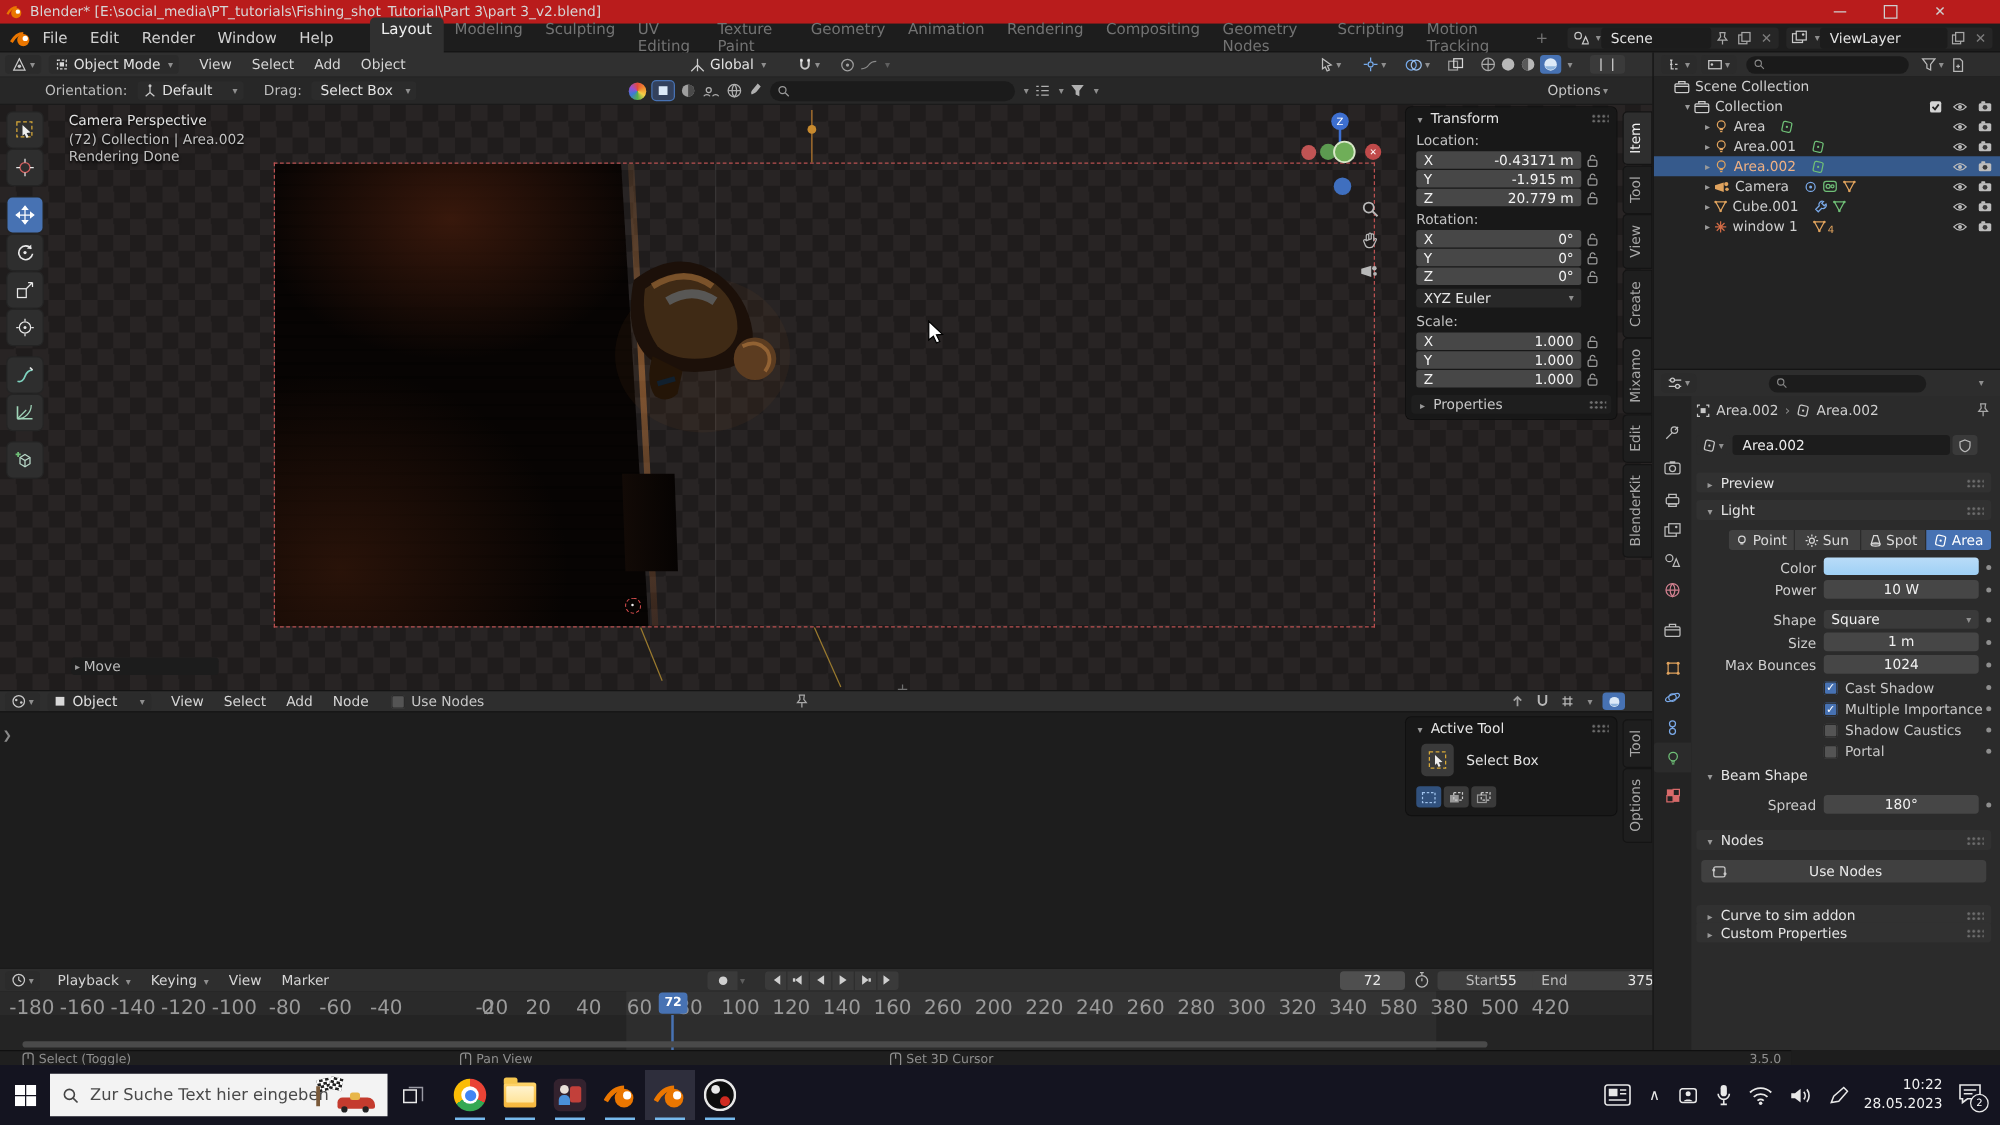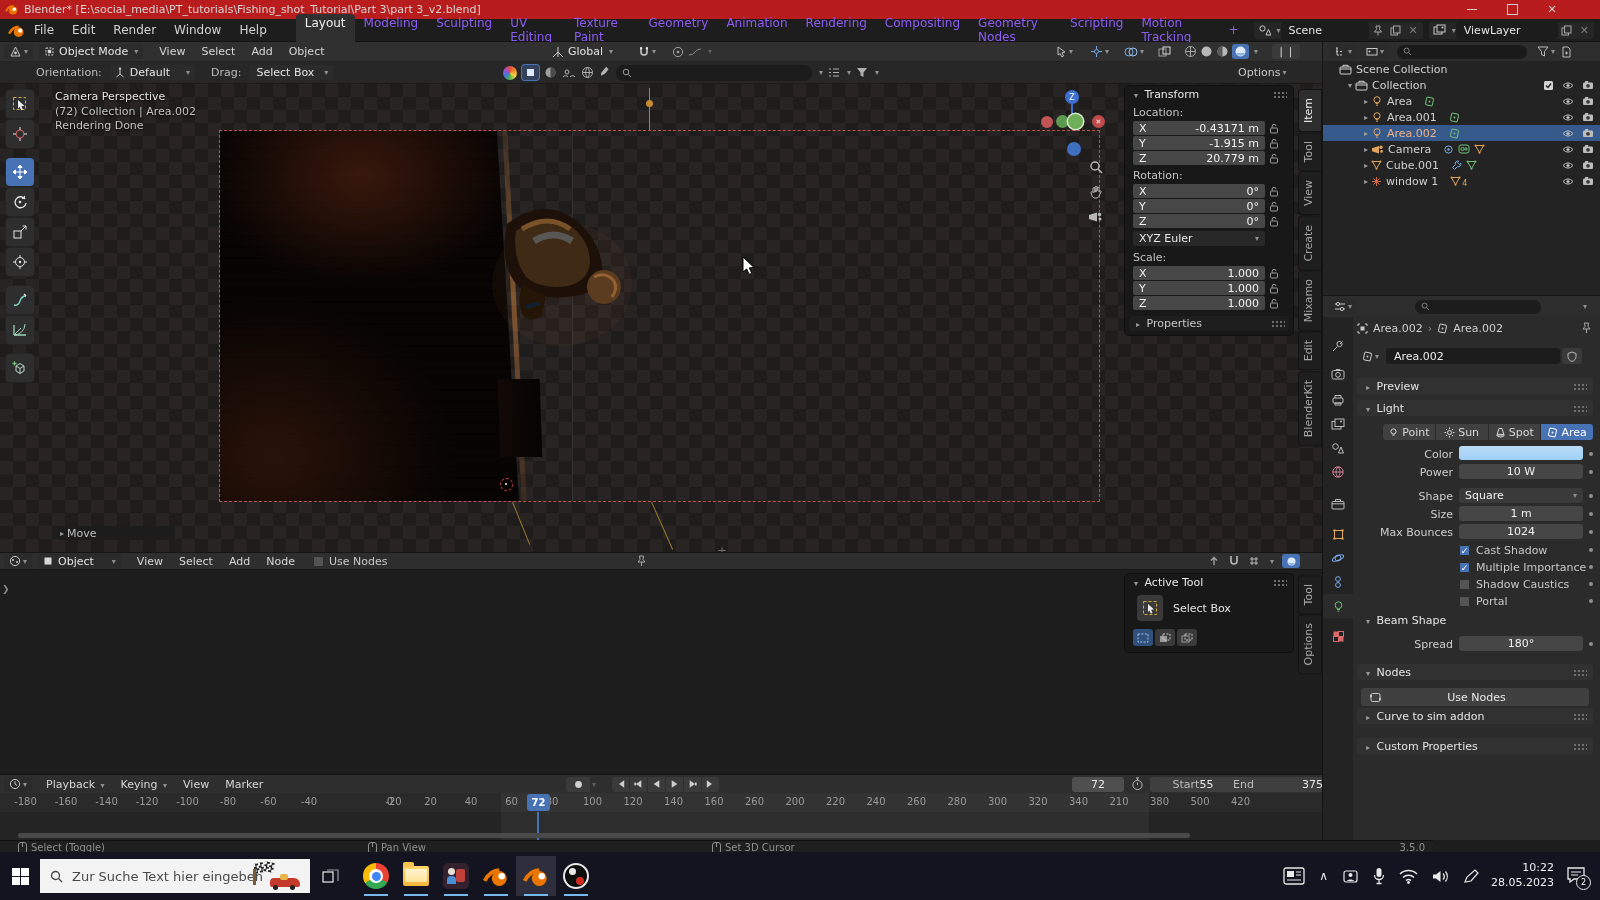--- a/index.html
+++ b/index.html
@@ -11,21 +11,21 @@
   .icn svg{display:block;}
   .chev{color:#8f8f8f;font-size:8px;margin-left:2px;}
   .grips{width:14px;height:7px;background-image:radial-gradient(#6f6f6f 1px,transparent 1.2px);background-size:4px 4px;}
   
   #titlebar{left:0;top:0;width:1600px;height:19px;background:#b91c1c;display:flex;align-items:center;}
   #titlebar .t{color:#d6d6d6;font-size:11px;margin-left:6px;}
   .wbtn{position:absolute;top:0;width:40px;height:19px;display:flex;align-items:center;justify-content:center;color:#cfcfcf;}
   
   #topbar{left:0;top:19px;width:1600px;height:23px;background:#1d1d1d;display:flex;align-items:center;border-bottom:1px solid #131313;box-sizing:border-box;}
   .menu-item{padding:0 9px;color:#d2d2d2;font-size:12px;}
-  .ws-tab{padding:2px 9px 3px;color:#8b5cf6;font-size:12px;border-radius:4px 4px 0 0;}
+  .ws-tab{padding:2px 9px 3px;color:#737373;font-size:12px;border-radius:4px 4px 0 0;}
   .ws-tab.active{background:#303030;color:#f0f0f0;}
   .idblock{display:flex;align-items:center;height:17px;background:#262626;border-radius:3px;margin-left:6px;}
   .idblock .fld{background:#1c1c1c;height:17px;display:flex;align-items:center;padding:0 8px;color:#e4e4e4;border-radius:3px;}
   .hbtn{display:inline-flex;align-items:center;background:#2b2b2b;border-radius:3px;height:15px;padding:0 5px;color:#e2e2e2;}
   .hmenu{padding:0 8px;color:#d6d6d6;}
   
   #vp-header{left:0;top:42px;width:1322px;height:20px;display:flex;align-items:center;background:#303030;border-bottom:1px solid #242424;box-sizing:border-box;}
   #vp-tools{left:0;top:62px;width:1322px;height:22px;display:flex;align-items:center;background:#272727;border-bottom:1px solid #1a1a1a;box-sizing:border-box;}
   #viewport{left:0;top:84px;width:1322px;height:468px;background-color:#221f1e;
      background-image:conic-gradient(#282424 25%,#1f1c1c 0 50%,#282424 0 75%,#1f1c1c 0);background-size:26px 26px;overflow:hidden;}
@@ -46,21 +46,21 @@
   .vtab{writing-mode:vertical-rl;transform:rotate(180deg);background:#1e1e1e;color:#a8a8a8;font-size:11px;padding:8px 3px;border-radius:0 3px 3px 0;text-align:center;box-shadow:0 0 0 1px #141414;}
   .vtab.active{background:#2e2e2e;color:#f0f0f0;}
   
   #shader-header{left:0;top:552px;width:1322px;height:17px;display:flex;align-items:center;background:#2e2e2e;border-top:1px solid #151515;box-sizing:border-box;}
   #shader{left:0;top:569px;width:1322px;height:205px;background:#1d1d1d;border-top:1px solid #161616;box-sizing:border-box;}
   #atool{position:absolute;left:1125px;top:4px;width:168px;background:rgba(24,24,24,.96);border-radius:4px;box-shadow:0 0 0 1px #101010;padding-bottom:6px;}
   
   #tl-header{left:0;top:774px;width:1322px;height:19px;display:flex;align-items:center;background:#2e2e2e;border-top:1px solid #141414;box-sizing:border-box;}
   #tl-ruler{left:0;top:793px;width:1322px;height:19px;background:#2a2a2a;overflow:hidden;}
   #tl-body{left:0;top:812px;width:1322px;height:28px;background:#242424;overflow:hidden;}
-  .rlab{position:absolute;top:3px;transform:translateX(-50%);color:#9a9a9a;font-size:10px;}
+  .rlab{position:absolute;top:3px;transform:translateX(-50%);color:#9a9a9a;font-size:16px;}
   .tl-field{display:flex;align-items:center;height:15px;background:#3f3f3f;border-radius:3px;color:#e8e8e8;}
   .pbtn{width:17px;height:15px;background:#3a3a3a;display:flex;align-items:center;justify-content:center;}
   
   #outliner-header{left:1322px;top:42px;width:278px;height:19px;background:#2d2d2d;display:flex;align-items:center;border-left:1px solid #141414;box-sizing:border-box;}
   #outliner{left:1322px;top:61px;width:278px;height:234px;background:#232323;border-left:1px solid #141414;box-sizing:border-box;overflow:hidden;}
   .ol-row{position:relative;display:flex;align-items:center;height:16px;color:#cfcfcf;}
   .ol-row.selected{background:#365a8c;}
   .ol-row.selected .ol-label{color:#f0b184;}
   .ol-label{margin-left:4px;font-size:11px;}
   .ol-right{position:absolute;right:6px;display:flex;gap:8px;align-items:center;}
@@ -884,21 +884,21 @@
         <span class="rlab" style="left: 714px;">160</span>
         <span class="rlab" style="left: 754.5px;">260</span>
         <span class="rlab" style="left: 795px;">200</span>
         <span class="rlab" style="left: 835.5px;">220</span>
         <span class="rlab" style="left: 876px;">240</span>
         <span class="rlab" style="left: 916.5px;">260</span>
         <span class="rlab" style="left: 957px;">280</span>
         <span class="rlab" style="left: 997.5px;">300</span>
         <span class="rlab" style="left: 1038px;">320</span>
         <span class="rlab" style="left: 1078.5px;">340</span>
-        <span class="rlab" style="left: 1119px;">210</span>
+        <span class="rlab" style="left: 1119px;">580</span>
         <span class="rlab" style="left: 1159.5px;">380</span>
         <span class="rlab" style="left: 1200px;">500</span>
         <span class="rlab" style="left: 1240.5px;">420</span>
       </div>
     <div style="position:absolute;left:527px;top:1px;width:23px;height:17px;background:#4772b3;border-radius:3px;color:#fff;font-size:10px;font-weight:bold;display:flex;align-items:center;justify-content:center">
         <span>72</span>
       </div>
   </div>
 
   <div id="tl-body" class="abs">
@@ -1506,21 +1506,21 @@
     <div style="position:absolute;left:38px;top:392px;width:228px;height:18px;background:#404040;border-radius:3px;display:flex;align-items:center;color:#e8e8e8">
       <span class="icn" style="margin-left:8px">
           <svg width="13" height="11" viewBox="0 0 13 11">
             <rect x="2" y="1.5" width="9" height="8" rx="1.5" fill="none" stroke="#c9c9c9"></rect>
             <circle cx="2" cy="4" r="1.2" fill="#c9c9c9"></circle>
             <circle cx="11" cy="7" r="1.2" fill="#c9c9c9"></circle>
           </svg>
         </span>
       <span style="flex:1;text-align:center;margin-right:18px">Use Nodes</span>
     </div>
-    <div class="ppanel-h" style="top:412px">
+    <div class="ppanel-h" style="top:428px">
         <span><span class="disc" style="display:inline-block">▸</span> <span>Curve to sim addon</span></span>
         <span class="grips"></span>
       </div>
     <div class="ppanel-h" style="top:442px">
         <span><span class="disc" style="display:inline-block">▸</span> <span>Custom Properties</span></span>
         <span class="grips"></span>
       </div>
   </div>
 
   <div id="statusbar" class="abs">

